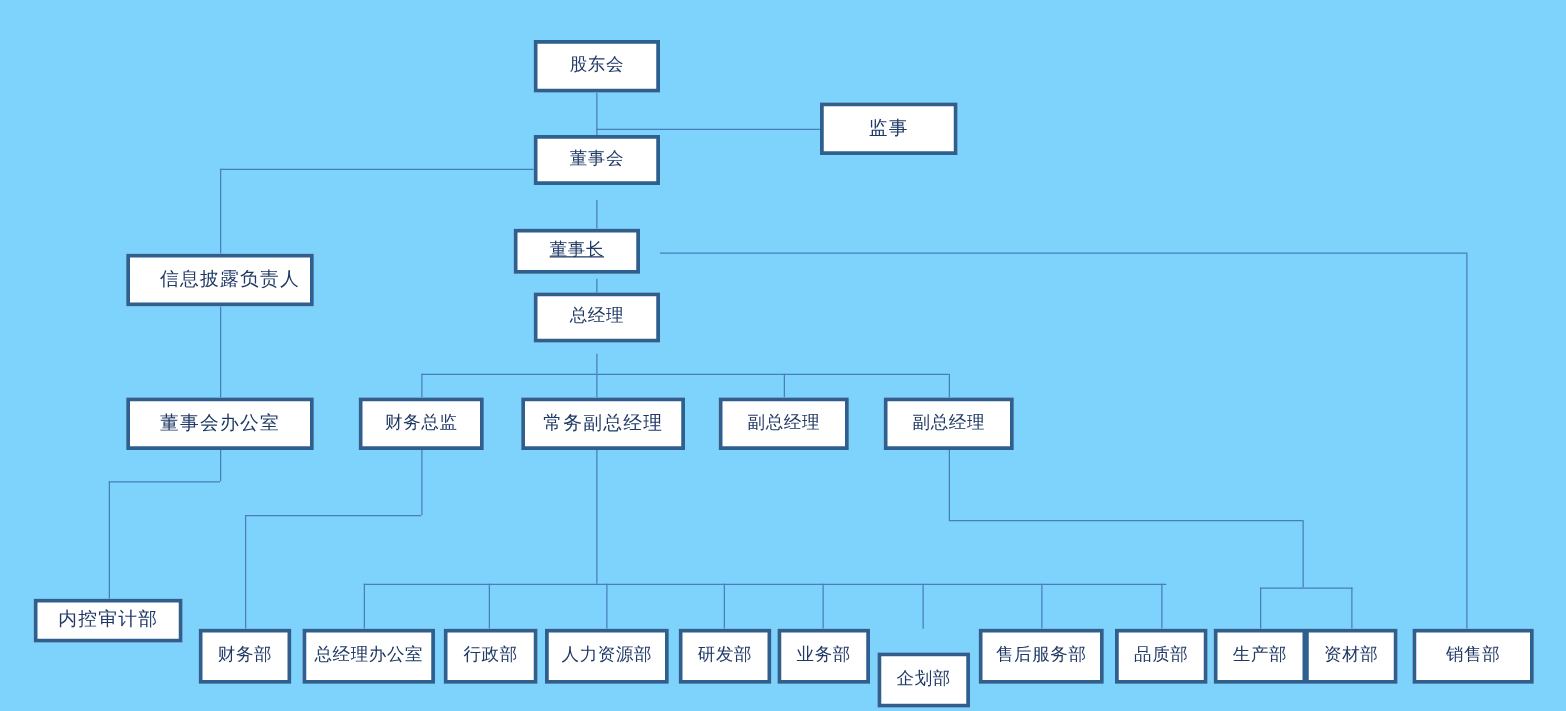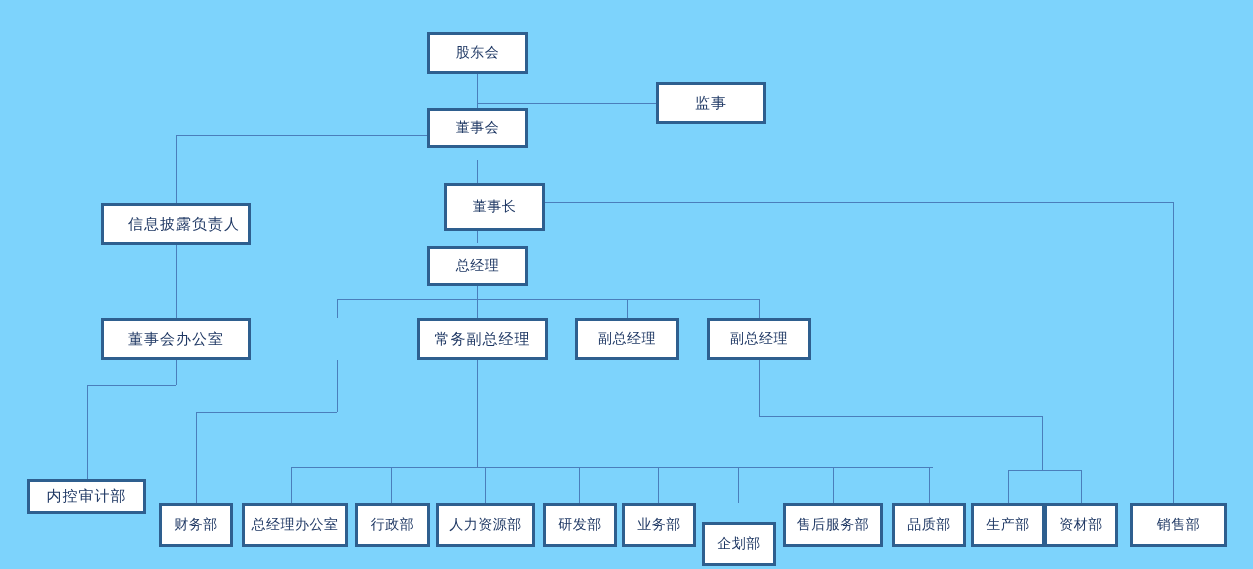--- a/index.html
+++ b/index.html
@@ -82,31 +82,34 @@
     <div class="edge v" style="left: 1081px; top: 470px; height: 33px; background: rgb(74, 126, 187);"></div>
     <div class="node small" style="left: 427px; top: 32px; width: 101px; height: 42px; border-color: rgb(46, 95, 143); color: rgb(31, 56, 100);">
       <span>股东会</span>
     </div>
     <div class="node" style="left: 656px; top: 82px; width: 110px; height: 42px; border-color: rgb(46, 95, 143); color: rgb(31, 56, 100);">
       <span>监事</span>
     </div>
     <div class="node small" style="left: 427px; top: 108px; width: 101px; height: 40px; border-color: rgb(46, 95, 143); color: rgb(31, 56, 100);">
       <span>董事会</span>
     </div>
-    <div class="node small" style="left: 444px; top: 183px; width: 101px; height: 48px; border-color: rgb(46, 95, 143); color: rgb(31, 56, 100);">
+    <div class="node small" style="left: 411px; top: 183px; width: 101px; height: 36px; border-color: rgb(46, 95, 143); color: rgb(31, 56, 100); text-decoration: underline;">
       <span>董事长</span>
     </div>
     <div class="node" style="left: 101px; top: 203px; width: 150px; height: 42px; border-color: rgb(46, 95, 143); color: rgb(31, 56, 100); padding-left: 16px;">
       <span>信息披露负责人</span>
     </div>
-    <div class="node small" style="left: 427px; top: 246px; width: 101px; height: 40px; border-color: rgb(46, 95, 143); color: rgb(31, 56, 100);">
+    <div class="node small" style="left: 427px; top: 234px; width: 101px; height: 40px; border-color: rgb(46, 95, 143); color: rgb(31, 56, 100);">
       <span>总经理</span>
     </div>
     <div class="node" style="left: 101px; top: 318px; width: 150px; height: 42px; border-color: rgb(46, 95, 143); color: rgb(31, 56, 100);">
       <span>董事会办公室</span>
+    </div>
+    <div class="node small" style="left: 287px; top: 318px; width: 100px; height: 42px; border-color: rgb(46, 95, 143); color: rgb(31, 56, 100);">
+      <span>财务总监</span>
     </div>
     <div class="node" style="left: 417px; top: 318px; width: 131px; height: 42px; border-color: rgb(46, 95, 143); color: rgb(31, 56, 100);">
       <span>常务副总经理</span>
     </div>
     <div class="node small" style="left: 575px; top: 318px; width: 104px; height: 42px; border-color: rgb(46, 95, 143); color: rgb(31, 56, 100);">
       <span>副总经理</span>
     </div>
     <div class="node small" style="left: 707px; top: 318px; width: 104px; height: 42px; border-color: rgb(46, 95, 143); color: rgb(31, 56, 100);">
       <span>副总经理</span>
     </div>

